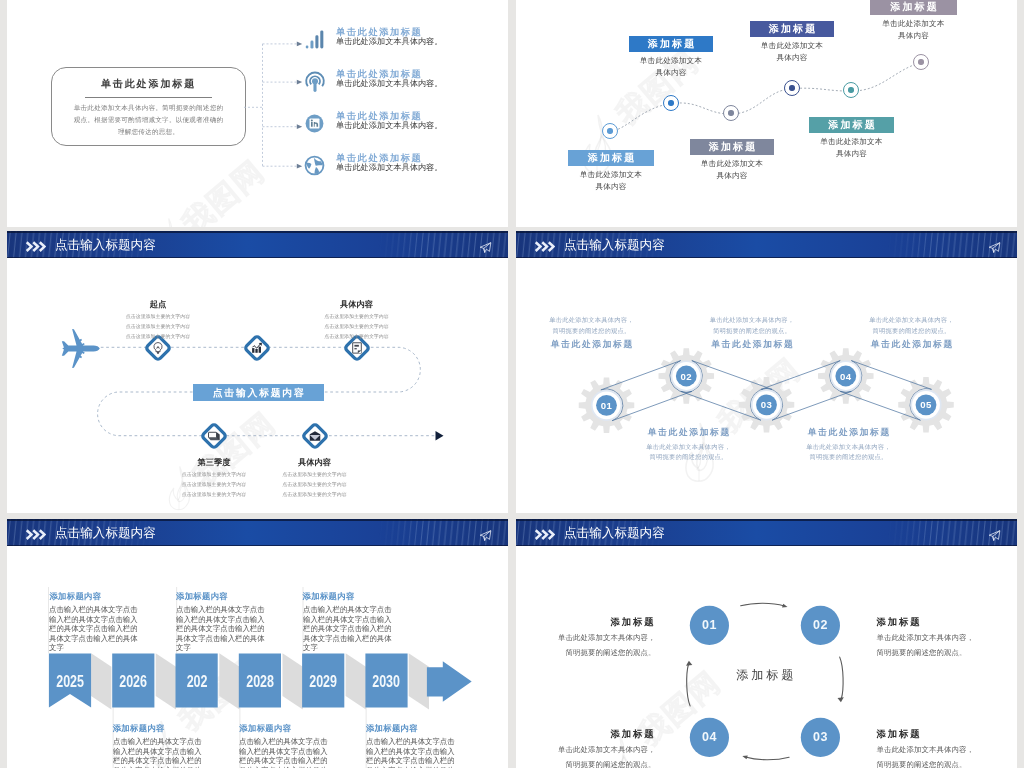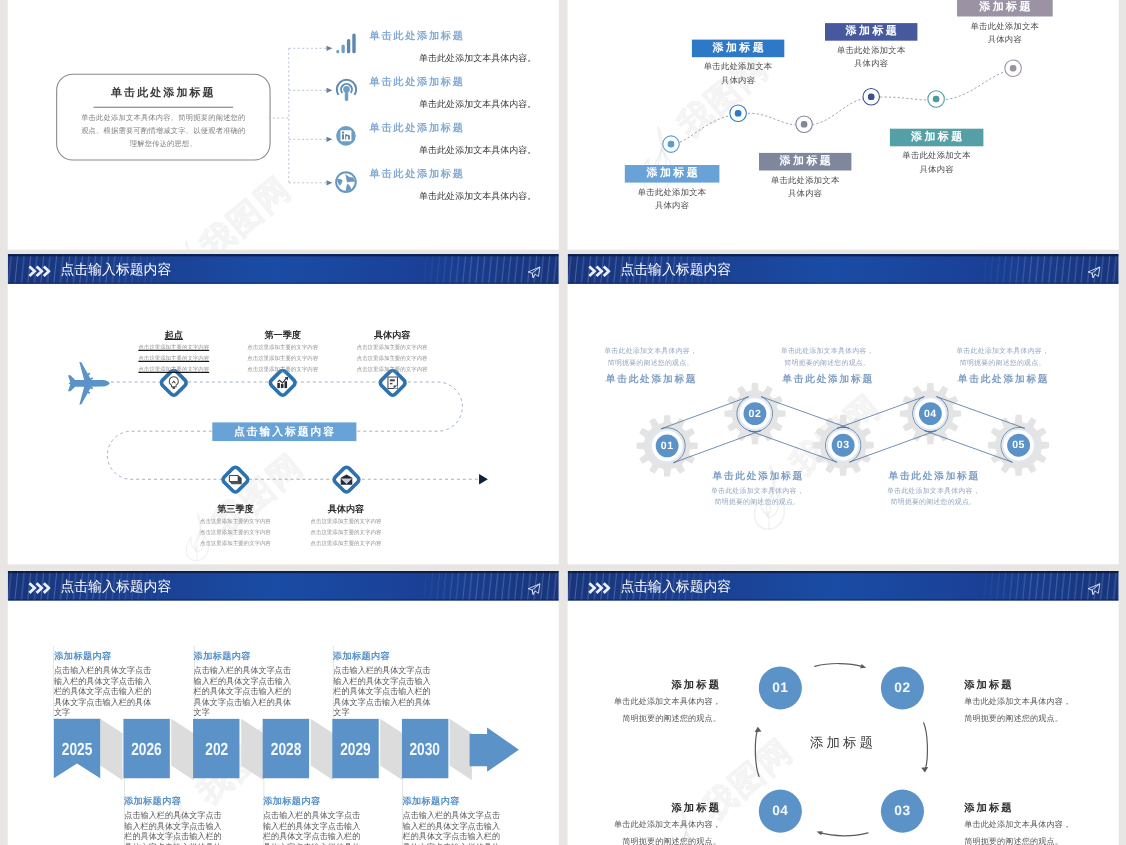--- a/index.html
+++ b/index.html
@@ -41,21 +41,21 @@
   .s1 .card-title{position:absolute;left:0;right:0;top:9px;text-align:center;
        font-size:10px;color:#3d3d3d;letter-spacing:1.9px;font-weight:700;}
   .s1 .card-rule{position:absolute;left:33px;right:33px;top:29px;height:1px;background:#808080;}
   .s1 .card-body{position:absolute;left:13px;right:13px;top:34px;text-align:center;
        font-size:6.6px;line-height:12px;color:#7e7e7e;letter-spacing:.2px;}
   .s1 .connector{position:absolute;left:239px;top:80px;width:62px;height:135px;}
   .s1 .row{position:absolute;left:296.5px;width:210px;height:34px;}
   .s1 .ic{position:absolute;left:0;top:0px;width:21px;height:21px;}
   .s1 .rt{position:absolute;left:32.5px;top:-3px;font-size:9.3px;color:#84acd6;
        letter-spacing:1.5px;font-weight:700;white-space:nowrap;}
-  .s1 .rd{position:absolute;left:32.5px;top:18px;font-size:8.2px;color:#3a3a3a;letter-spacing:0px;white-space:nowrap;margin-left:45px;}
+  .s1 .rd{position:absolute;left:32.5px;top:7px;font-size:8.2px;color:#3a3a3a;letter-spacing:0px;white-space:nowrap;}
 
   
   .s2 .curve{position:absolute;left:0;top:0;width:501px;height:282px;}
   .s2 .nd{position:absolute;width:16px;height:16px;border-radius:50%;
        background:#fff;box-sizing:border-box;}
   .s2 .nd i{position:absolute;left:50%;top:50%;width:5.4px;height:5.4px;margin:-2.7px 0 0 -2.7px;
        border-radius:50%;display:block;}
   .s2 .lbl{position:absolute;text-align:center;}
   .s2 .lb-box{height:16px;line-height:16px;font-size:10px;color:#fff;letter-spacing:2.2px;
        font-weight:700;white-space:nowrap;text-indent:2.2px;}
@@ -348,28 +348,22 @@
         <rect x="6.1" y="6.1" width="17.8" height="17.8" rx="3.4" transform="rotate(45 15 15)" fill="#fff" stroke="#2e72ad" stroke-width="3.3"></rect>
       </svg>
       <svg class="sic" viewBox="0 0 24 24">
         <path d="M3.0 9.2 L12 4.0 L21.0 9.2 V20.2 H3.0 Z" fill="#242a3a"></path>
         <path d="M3.0 10.6 L12 16.8 L21.0 10.6 L21.0 11.0 L12 19.0 L3.0 11.0 Z" fill="#242a3a"></path>
         <path d="M3.2 10.4 L12 16.6 L20.8 10.4 L12 18.5 Z" fill="#c6c9d6"></path>
         <path d="M3.2 10.4 L20.8 10.4 L12 18.5 Z" fill="#c6c9d6"></path>
       </svg>
     </div>
 
-    <div class="stxt" style="left:111px;top:68px;width:80px;text-decoration:underline;">
+    <div class="stxt" style="left:111px;top:68px;width:80px;">
       <div class="sh">起点</div>
-      <div class="sl">点击这里添加主要的文字内容</div>
-      <div class="sl">点击这里添加主要的文字内容</div>
-      <div class="sl">点击这里添加主要的文字内容</div>
-    </div>
-    <div class="stxt" style="left:210px;top:68px;width:80px;">
-      <div class="sh">第一季度</div>
       <div class="sl">点击这里添加主要的文字内容</div>
       <div class="sl">点击这里添加主要的文字内容</div>
       <div class="sl">点击这里添加主要的文字内容</div>
     </div>
     <div class="stxt" style="left:309.5px;top:68px;width:80px;">
       <div class="sh">具体内容</div>
       <div class="sl">点击这里添加主要的文字内容</div>
       <div class="sl">点击这里添加主要的文字内容</div>
       <div class="sl">点击这里添加主要的文字内容</div>
     </div>

